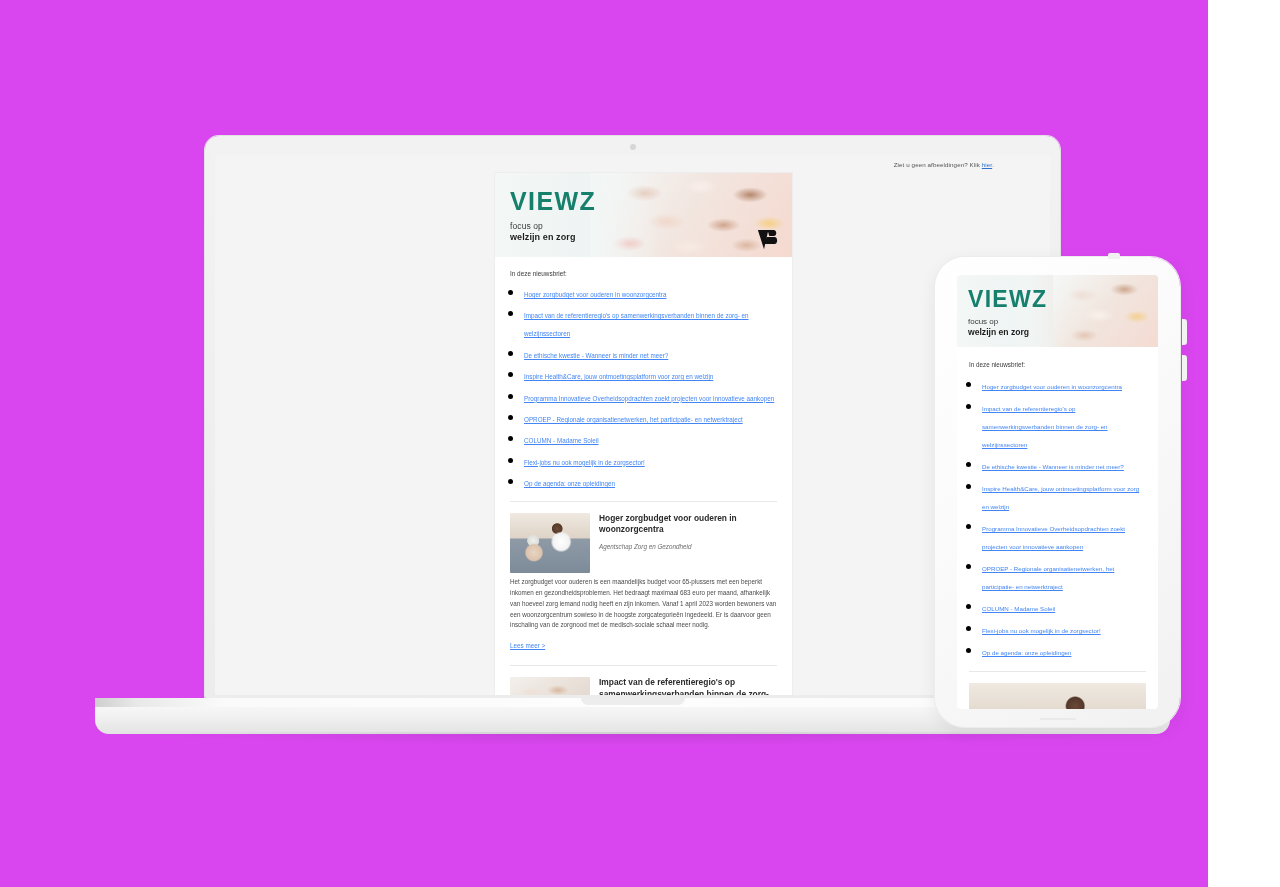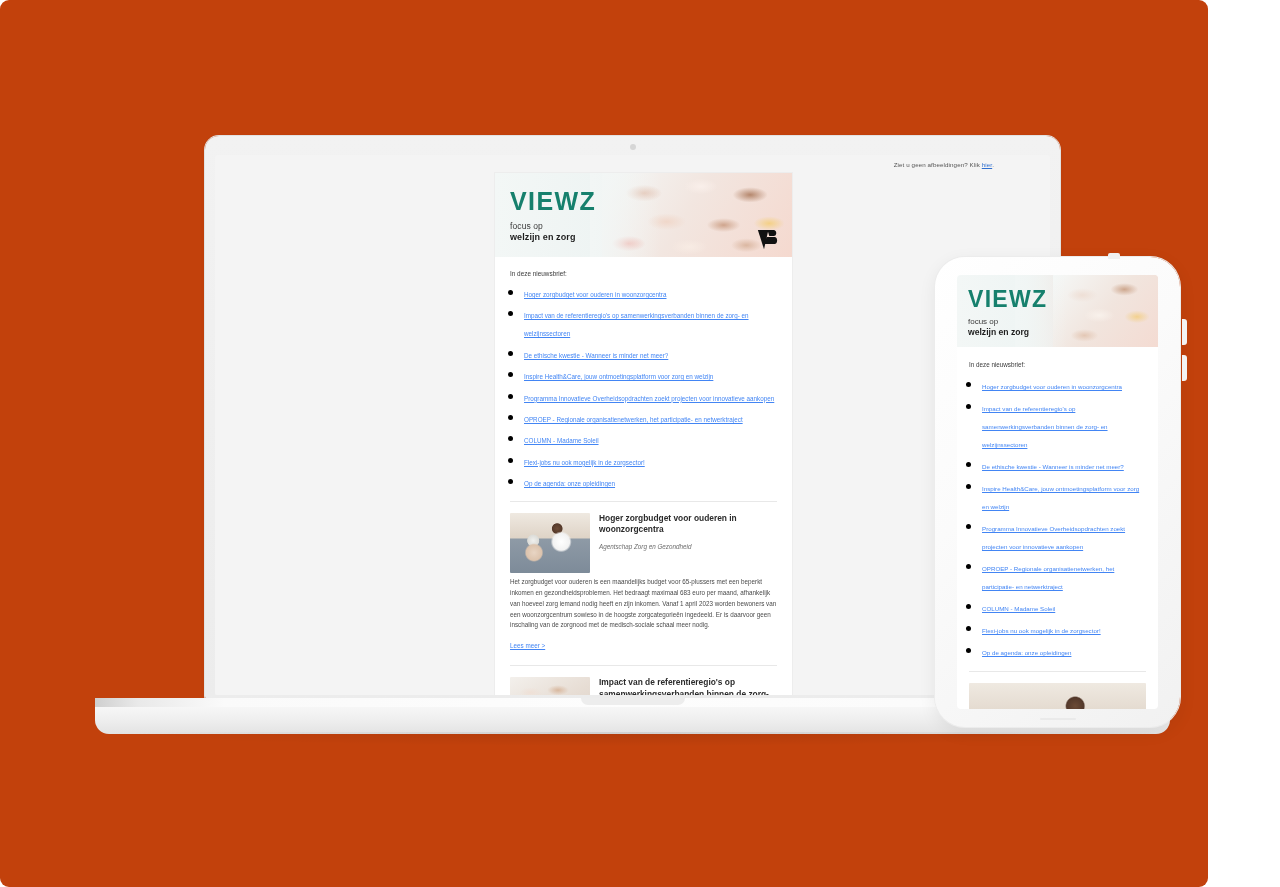--- a/index.html
+++ b/index.html
@@ -2,21 +2,21 @@
 <html><head>
 <meta charset="utf-8">
 <style>
   html, body {
     margin: 0; padding: 0;
     width: 1280px; height: 887px;
     background: #ffffff;
     font-family: "Liberation Sans", sans-serif;
     overflow: hidden;
   }
-  .stage { position: relative; width: 1208px; height: 887px; background:#c2410c;border-radius:9px; }
+  .stage { position: relative; width: 1208px; height: 887px; background:#d946ef; }
 
   
   .laptop { position:absolute; left:205px; top:136px; width:855px; height:565px; }
   .laptop-lid {
     position:absolute; left:0; top:0; width:855px; height:563px;
     background: linear-gradient(180deg,#f2f2f2 0%,#ececec 100%);
     border-radius: 14px 14px 3px 3px;
     box-shadow: 0 0 0 1px #e2e2e2, 0 2px 5px rgba(0,0,0,.05);
   }
   .laptop-bezel-inner {

